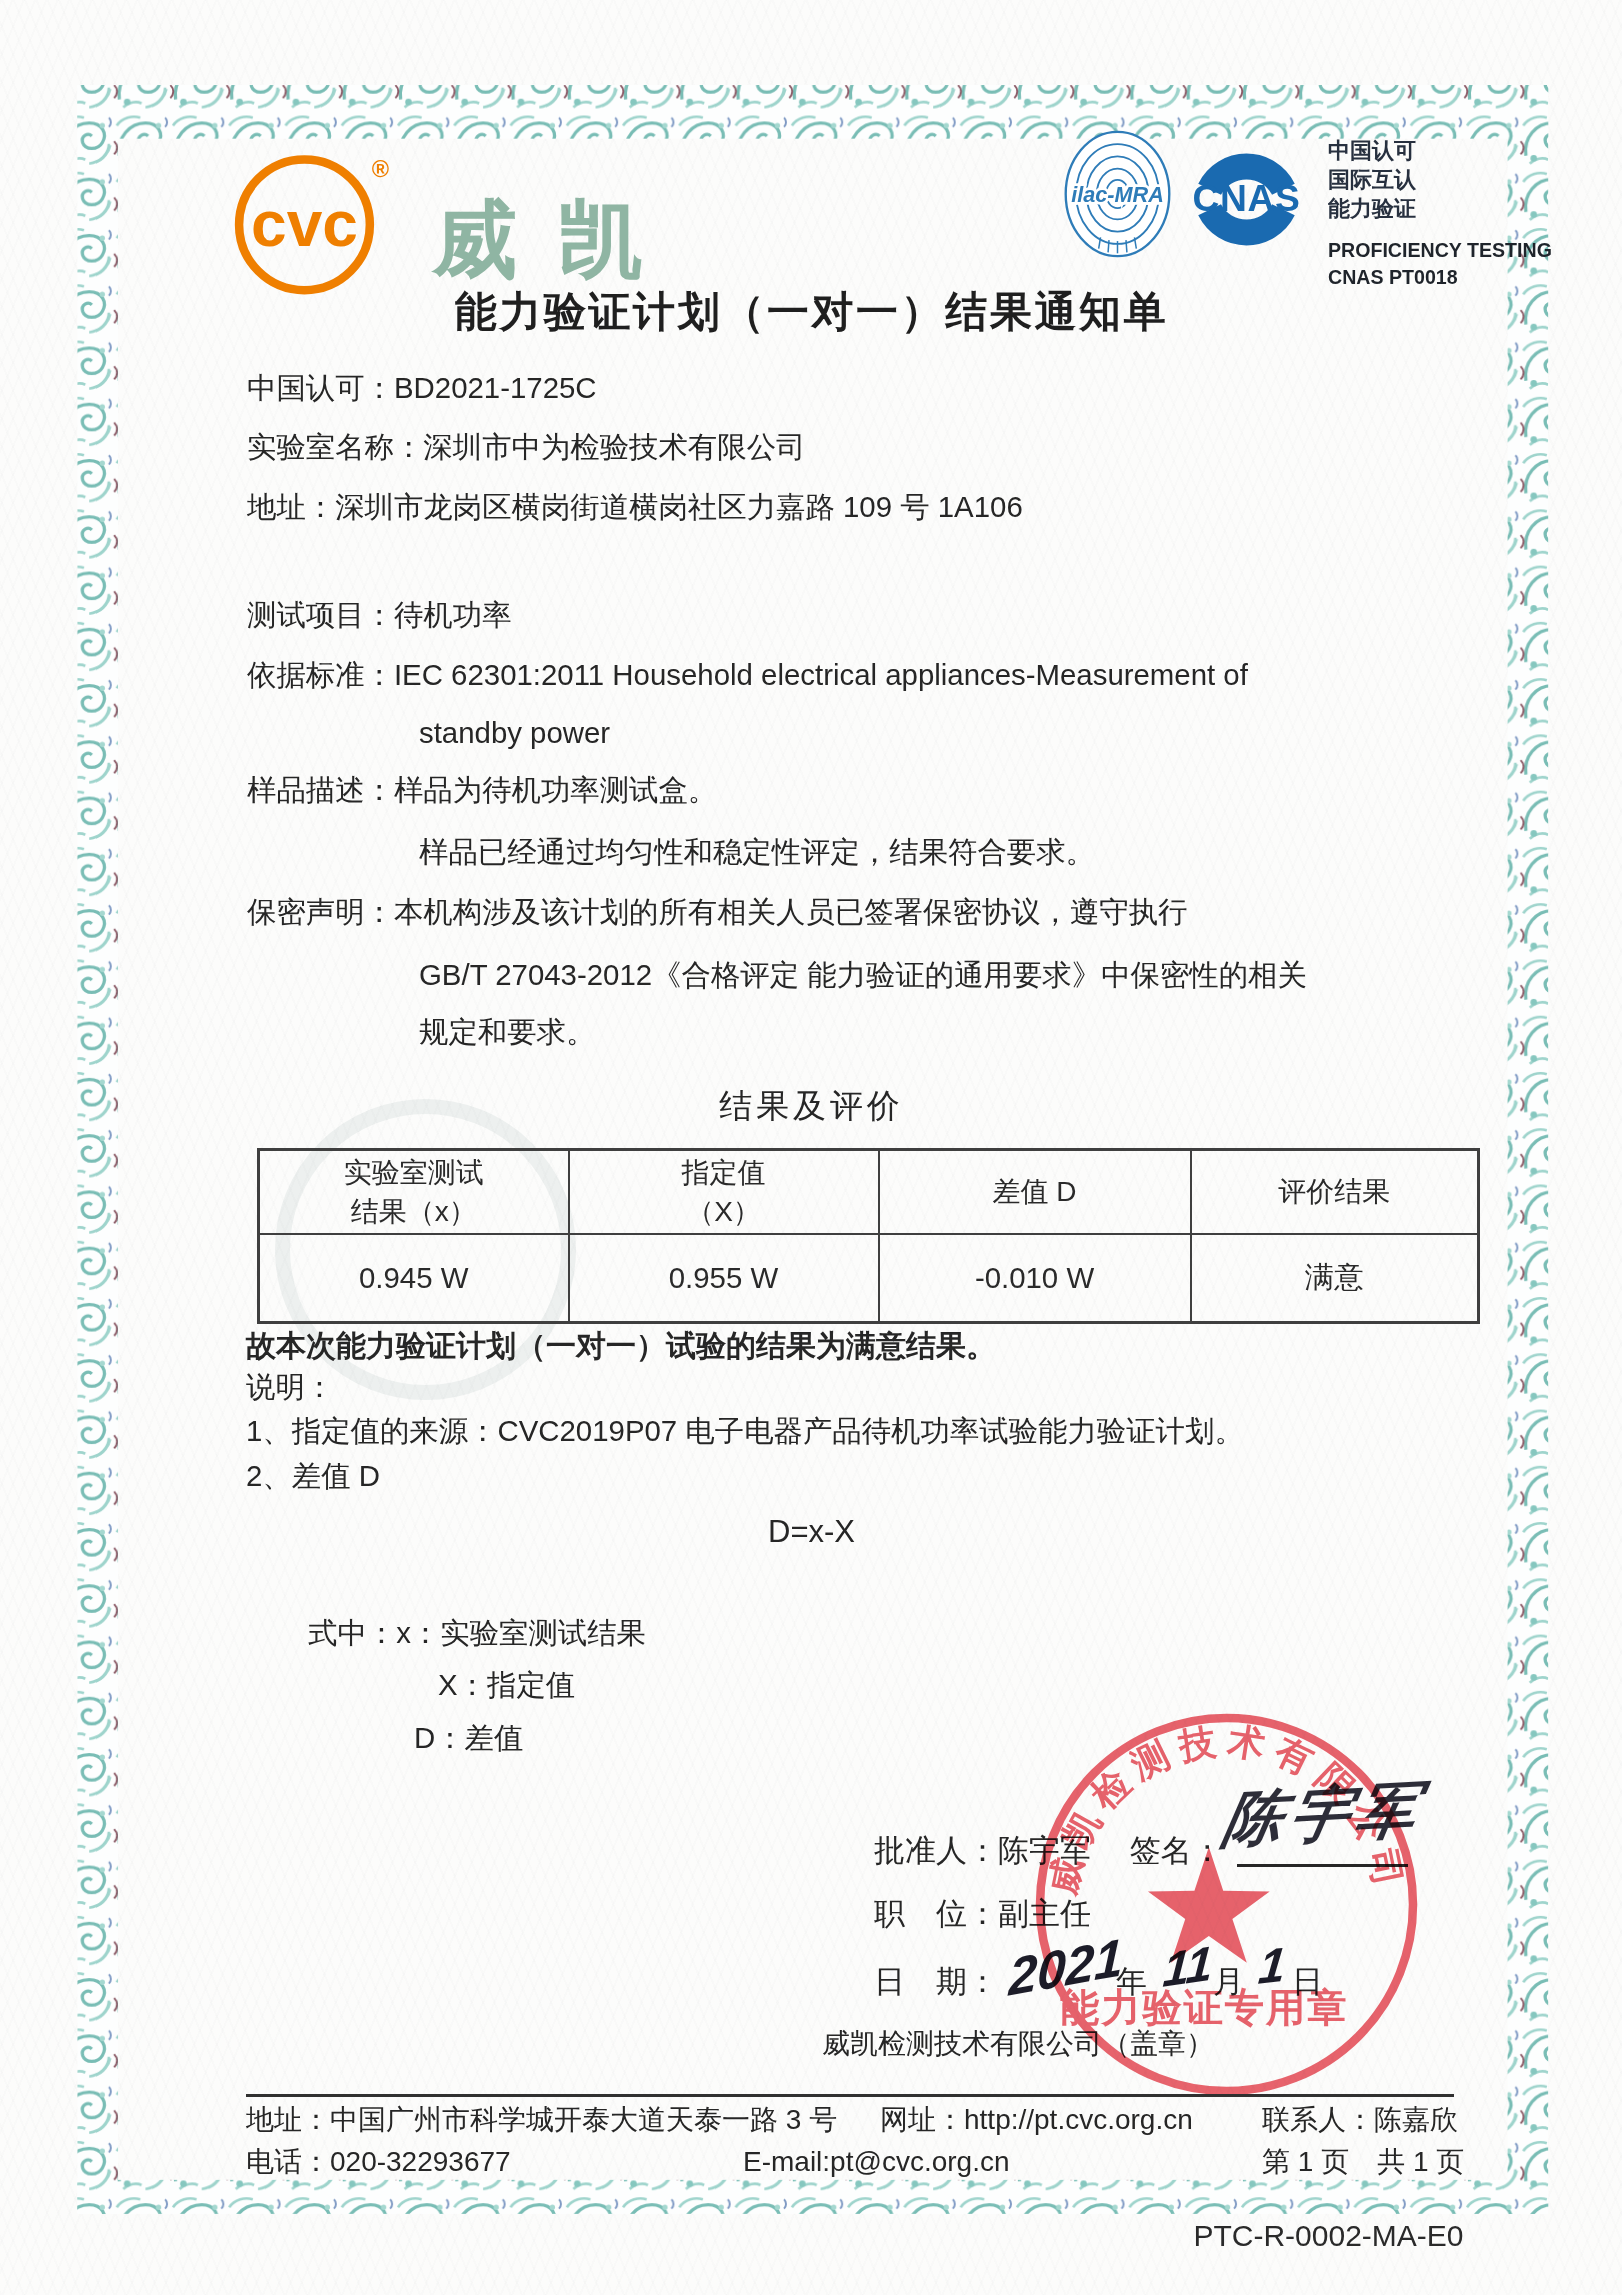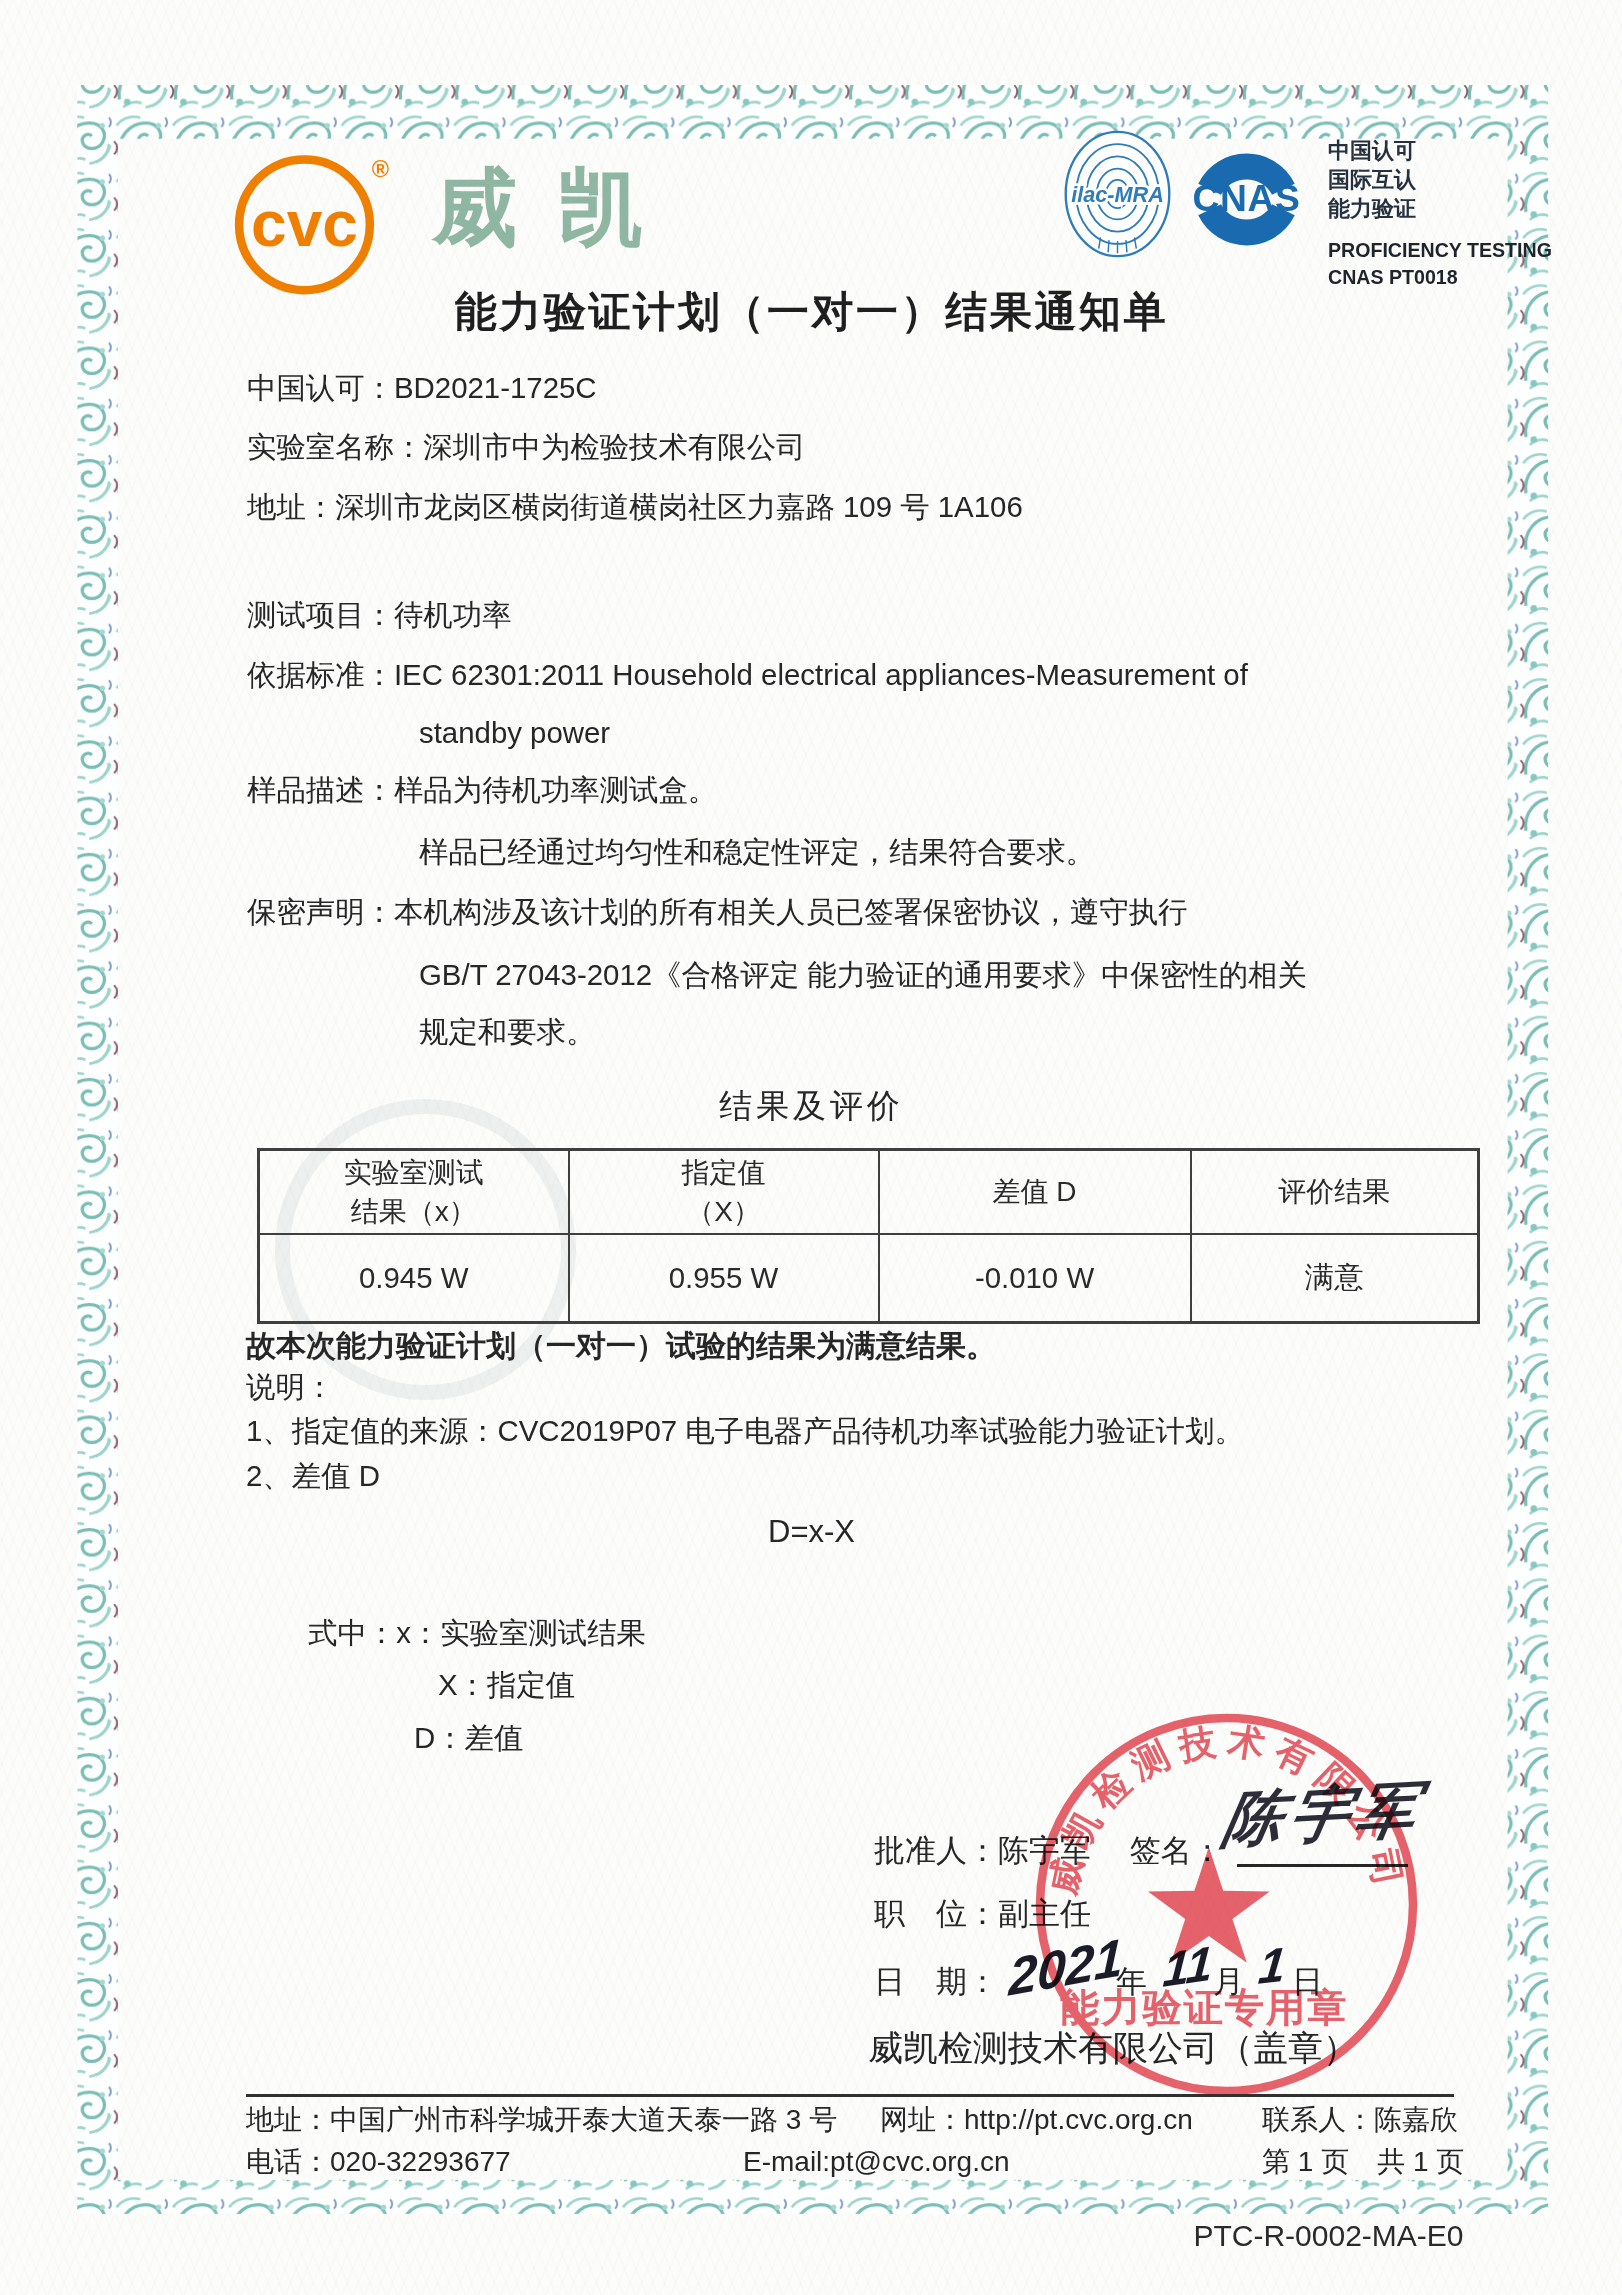--- a/index.html
+++ b/index.html
@@ -12,21 +12,21 @@
       repeating-linear-gradient(68deg, rgba(60,70,80,.016) 0 2px, transparent 2px 10.5px);
     font-family:"Liberation Sans","DejaVu Sans",sans-serif;
     color:#262626; overflow:hidden;
   }
   .abs { position:absolute; }
   .t { position:absolute; white-space:nowrap; font-size:29.4px; line-height:1.2; color:#262626; }
   .b { font-weight:700; }
   .center-line { left:0; width:1623px; text-align:center; }
   .title { font-size:42px; font-weight:700; letter-spacing:2.6px; color:#1f1f1f; }
   .section-h { font-size:33px; letter-spacing:3.9px; }
-  .brand-cn { font-size:85px; font-weight:600; letter-spacing:41px; color:#8fb5a3; }
+  .brand-cn { font-size:85px; font-weight:600; letter-spacing:41px; color:#8fb5a3;margin-top:32px; }
   .accr-cn { font-size:22px; font-weight:700; color:#27303f; line-height:1.32; }
   .accr-en { font-size:19.6px; font-weight:700; color:#1f242b; line-height:1.35; }
   .res { position:absolute; left:257px; top:1148px; border-collapse:collapse; table-layout:fixed; }
   .res td { border:2px solid #3f3f3f; text-align:center; vertical-align:middle; font-size:28px; color:#2a2a2a; }
   .res { border:3.3px solid #3f3f3f; }
   .res tr.hrow td { height:84px; line-height:1.4; }
   .res tr.drow td { height:89px; font-size:29.4px; }
   .hw { font-style:italic; font-weight:600; color:#1c1c28; }
   .underline-sig { position:absolute; background:#262626; height:2.6px; }
   .hr { position:absolute; background:#303030; height:2.6px; }
@@ -191,21 +191,21 @@
   </div>
 
   <div class="t" style="left:874px;top:1963px;font-size:31px">日　期：</div>
   <div class="t hw" style="left:1008px;top:1936px;font-size:52px;transform:rotate(-10deg) skewX(-12deg)">2021</div>
   <div class="t" style="left:1116px;top:1963px;font-size:31px">年</div>
   <div class="t hw" style="left:1163px;top:1938px;font-size:48px;transform:rotate(-8deg) skewX(-12deg)">11</div>
   <div class="t" style="left:1213px;top:1963px;font-size:31px">月</div>
   <div class="t hw" style="left:1259px;top:1937px;font-size:48px;transform:rotate(-6deg) skewX(-12deg)">1</div>
   <div class="t" style="left:1292px;top:1963px;font-size:31px">日</div>
 
-  <div class="t" style="left:868px;top:2027px;font-size:35px">威凯检测技术有限公司（盖章）</div>
+  <div class="t" style="left:822px;top:2027px;font-size:28px">威凯检测技术有限公司（盖章）</div>
 
   <svg class="stamp" viewBox="0 0 680 680">
     <g opacity="0.86">
       <circle cx="340" cy="340" r="285" fill="none" stroke="#e64a56" stroke-width="13"></circle>
       <polygon points="313,252 335,319 406,320 349,362 371,429 313,388 255,429 277,362 220,320 291,319" fill="#e64a56"></polygon>
       <path id="arcT" d="M124,419 A230,230 0 1 1 556,419" fill="none"></path>
       <text font-size="56" font-weight="700" fill="#e64a56" letter-spacing="14">
         <textPath href="#arcT" startOffset="50%" text-anchor="middle">威凯检测技术有限公司</textPath>
       </text>
       <text x="306" y="518" text-anchor="middle" font-size="60" font-weight="700" fill="#e64a56" letter-spacing="3">能力验证专用章</text>

